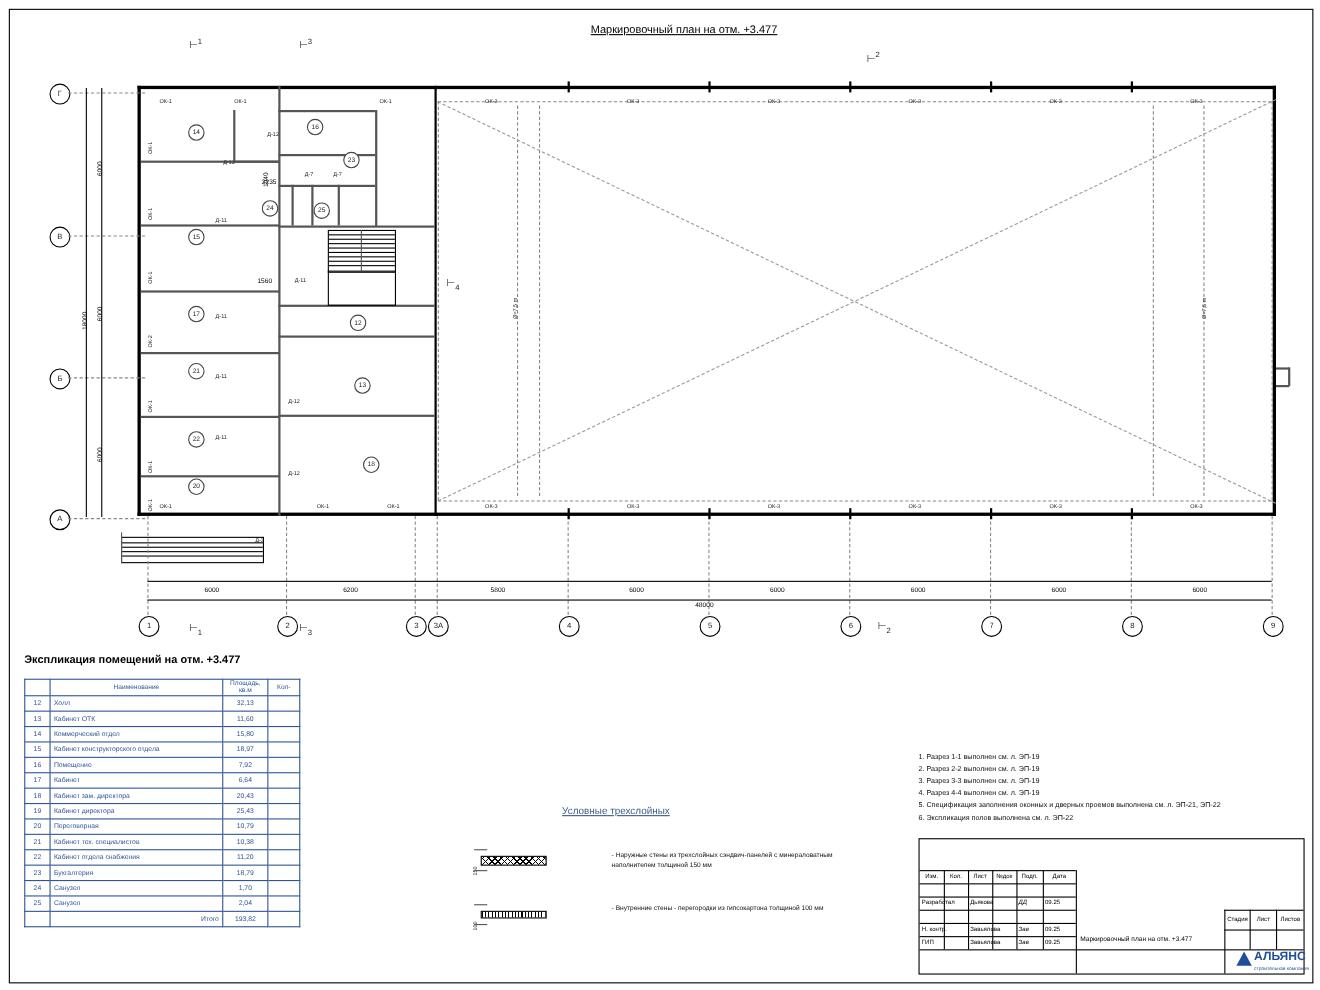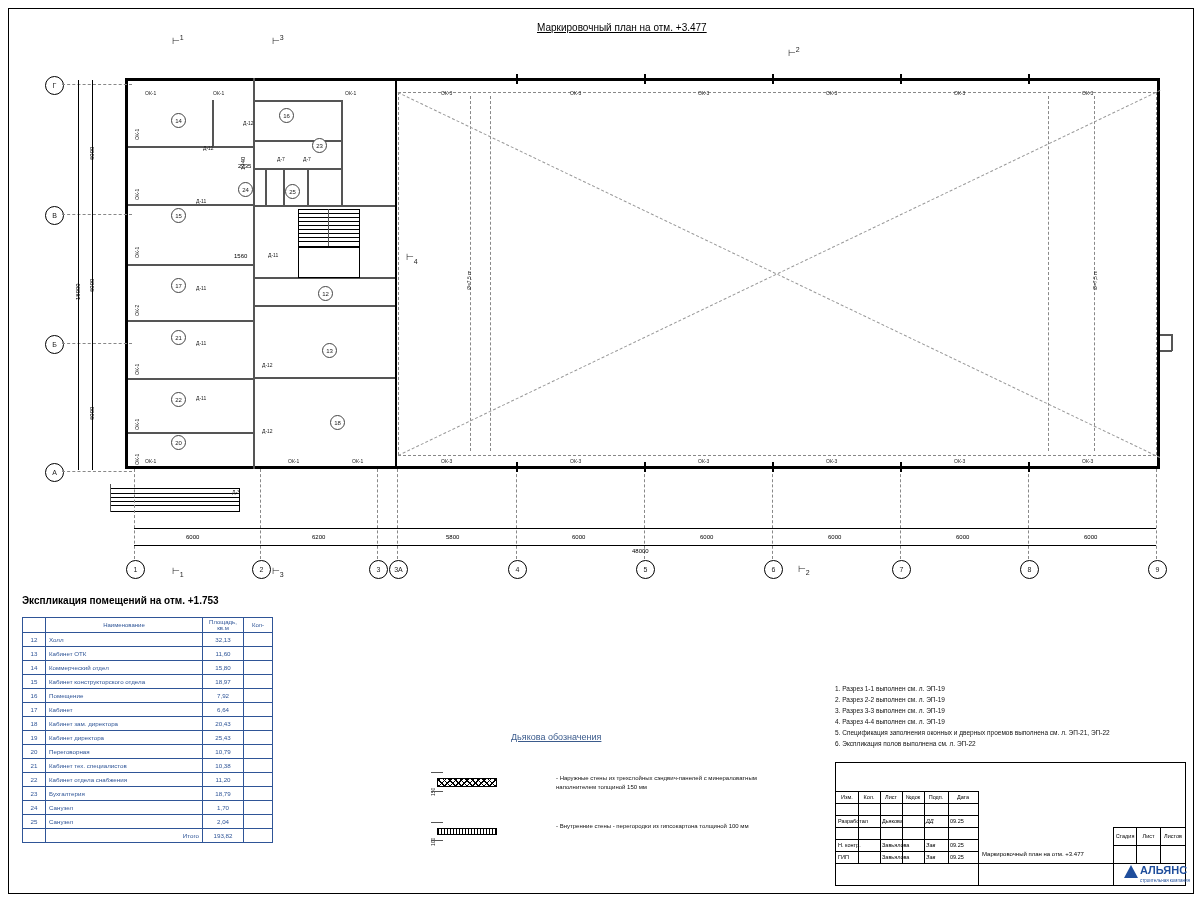--- a/index.html
+++ b/index.html
@@ -274,21 +274,21 @@
     <div class="wall" style="left:644px;top:462px;width:1.5px;height:10px;"></div>
     <div class="wall" style="left:772px;top:462px;width:1.5px;height:10px;"></div>
     <div class="wall" style="left:900px;top:462px;width:1.5px;height:10px;"></div>
     <div class="wall" style="left:1028px;top:462px;width:1.5px;height:10px;"></div>
 
     <div class="thin" style="left:1160px;top:334px;width:12px;height:1.5px;"></div>
     <div class="thin" style="left:1160px;top:350px;width:12px;height:1.5px;"></div>
     <div class="thin" style="left:1171px;top:334px;width:1.5px;height:17px;"></div>
   </div>
 
-  <div class="ttl2" style="left:22px;top:595px;">Экспликация помещений на отм. +1.753</div>
+  <div class="ttl2" style="left:22px;top:595px;">Экспликация помещений на отм. +3.477</div>
 
   <table class="exp">
     <tbody>
         <tr>
       <th class="num"></th>
       <th class="nm">Наименование</th>
       <th class="ar">Площадь, кв.м</th>
       <th class="kol">Кол-</th>
     </tr>
     <tr>
@@ -377,21 +377,21 @@
         </tr>
     <tr>
       <td class="num"></td>
       <td class="nm tot">Итого</td>
       <td class="ar">193,82</td>
       <td class="kol"></td>
     </tr>
   </tbody>
     </table>
 
-  <div class="ttl3" style="left:511px;top:732px;">Дьякова обозначения</div>
+  <div class="ttl3" style="left:511px;top:732px;">Условные трехслойных</div>
 
   <div class="hatch1" style="left:437px;top:778px;"></div>
   <div class="lbl xs vert" style="left:430px;top:796px;">150</div>
   <div class="legtxt" style="left:556px;top:774px;width:220px;">- Наружные стены из трехслойных сэндвич-панелей с минераловатным наполнителем толщиной 150 мм</div>
 
   <div class="hatch2" style="left:437px;top:828px;"></div>
   <div class="lbl xs vert" style="left:430px;top:846px;">100</div>
   <div class="legtxt" style="left:556px;top:822px;width:220px;">- Внутренние стены - перегородки из гипсокартона толщиной 100 мм</div>
 
   <div class="thin" style="left:431px;top:772px;width:12px;height:1px;"></div>

